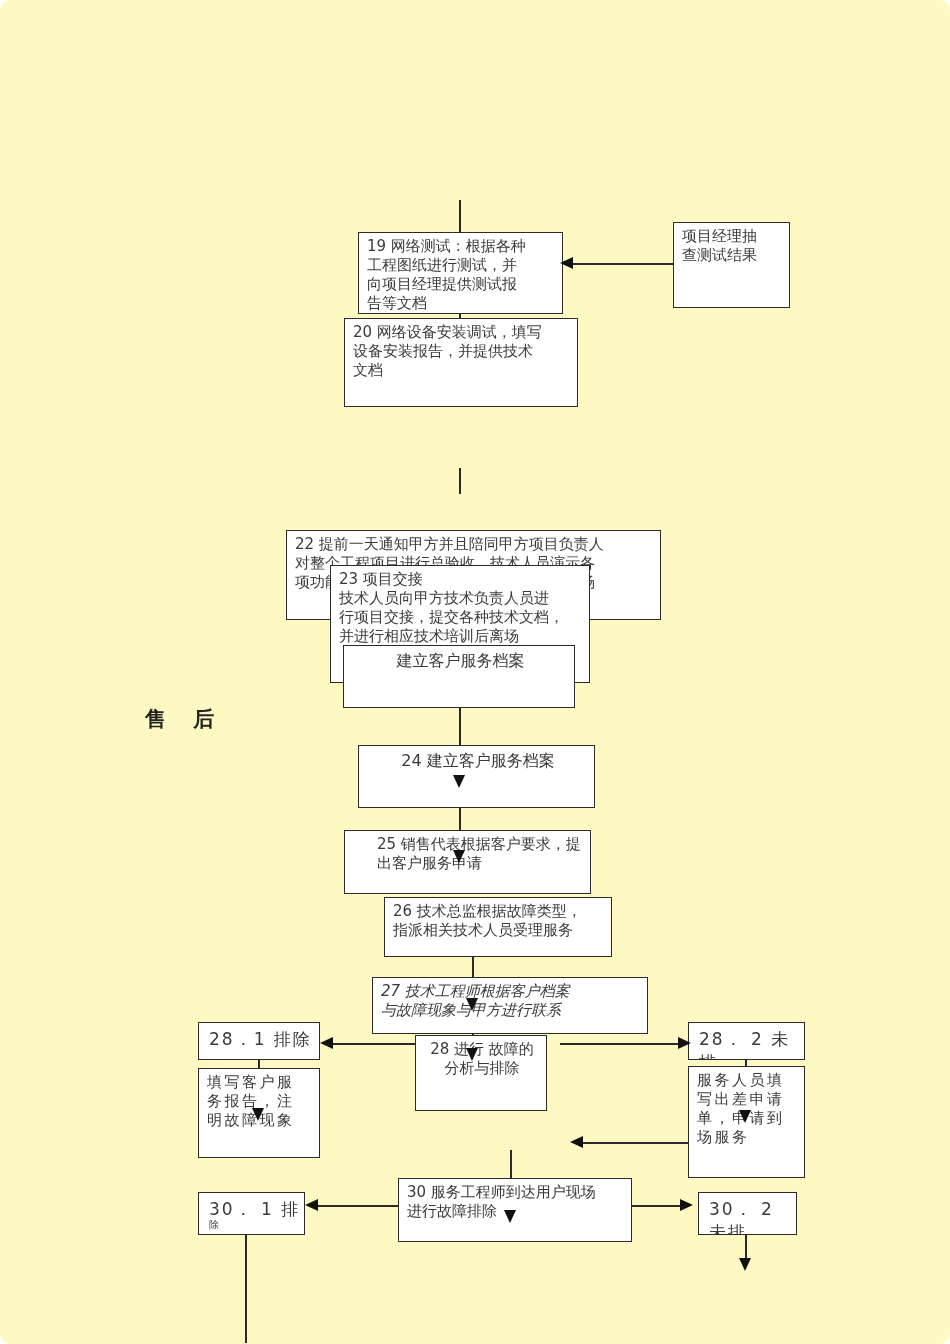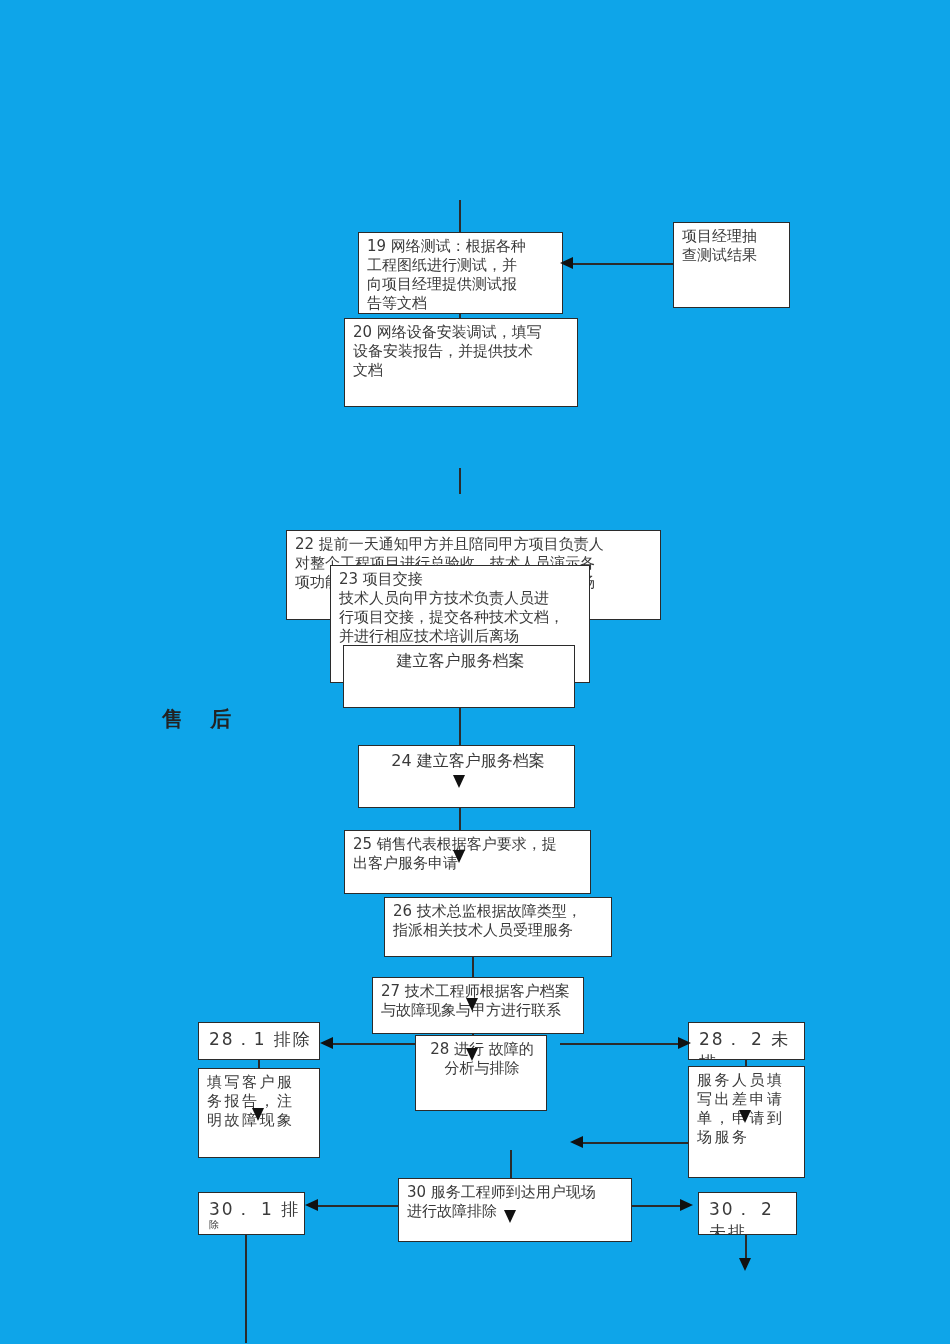--- a/index.html
+++ b/index.html
@@ -8,22 +8,23 @@
     padding: 0;
     background: #ffffff;
   }
   body {
     font-family: "DejaVu Sans", "Liberation Sans", sans-serif;
   }
   #page {
     position: relative;
     width: 950px;
     height: 1344px;
-    background: #0ea5e9;
+    background: #fef9c3;
     overflow: hidden;
+    border-radius: 11px;
   }
   .node {
     position: absolute;
     box-sizing: border-box;
     border: 1px solid #2b2b2b;
     background: #ffffff;
     z-index: 5;
     overflow: hidden;
   }
   .node .txt {
@@ -173,35 +174,35 @@
     <span class="txt t15">23 项目交接
 技术人员向甲方技术负责人员进
 行项目交接，提交各种技术文档，
 并进行相应技术培训后离场</span>
   </div>
 
   <div class="node" style="left:343px; top:645px; width:232px; height:63px;">
     <span class="txt t16 center">建立客户服务档案</span>
   </div>
 
-  <div class="node" style="left:358px; top:745px; width:217px; height:63px;">
+  <div class="node" style="left:358px; top:745px; width:237px; height:63px;">
     <span class="txt t16 center">24 建立客户服务档案</span>
   </div>
 
-  <div class="node" style="left:344px; top:830px; width:247px; height:64px;">
+  <div class="node" style="left:344px; top:830px; width:247px; height:64px;padding-left:24px;">
     <span class="txt t15">25 销售代表根据客户要求，提
 出客户服务申请</span>
   </div>
 
   <div class="node" style="left:372px; top:897px; width:228px; height:60px;margin-left:12px;">
     <span class="txt t15">26 技术总监根据故障类型，
 指派相关技术人员受理服务</span>
   </div>
 
-  <div class="node" style="left:372px; top:977px; width:212px; height:57px;">
+  <div class="node" style="left:372px; top:977px; width:276px; height:57px;font-style:italic;">
     <span class="txt t15">27 技术工程师根据客户档案
 与故障现象与甲方进行联系</span>
   </div>
 
   <div class="node" style="left:415px; top:1035px; width:132px; height:76px;text-align:center;">
     <span class="txt t15">28 进行  故障的
 分析与排除</span>
   </div>
 
   <div class="node" style="left:198px; top:1022px; width:122px; height:38px;">
@@ -235,15 +236,15 @@
   <div class="node" style="left:198px; top:1192px; width:107px; height:43px;">
     <span class="txt num-label">30． 1 排</span>
     <span class="txt subline" style="padding-left:10px;">除</span>
   </div>
 
   <div class="node" style="left:698px; top:1192px; width:99px; height:43px;">
     <span class="txt num-label">30． 2 未排</span>
 
   </div>
 
-  <div class="section-label" style="left:145px; top:705px;margin-left:17px;">售  后</div>
+  <div class="section-label" style="left:145px; top:705px;">售  后</div>
 
 </div>
 
 </body></html>

